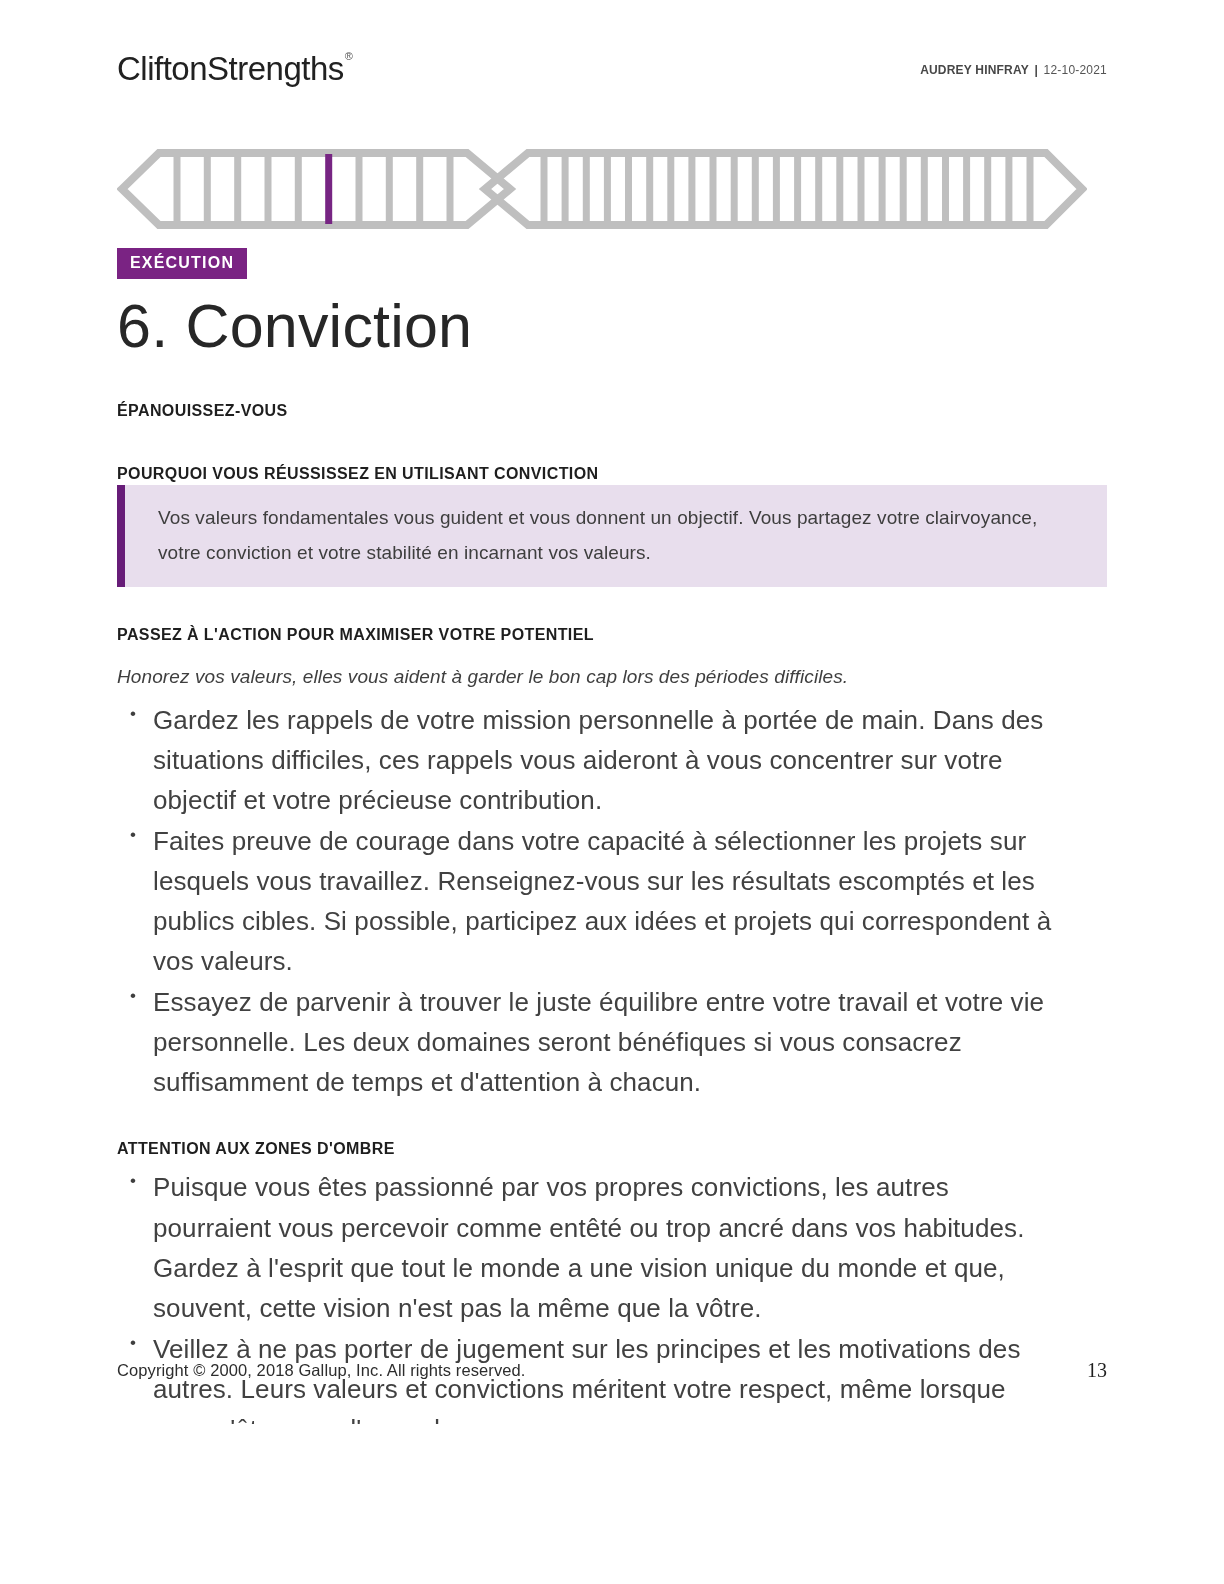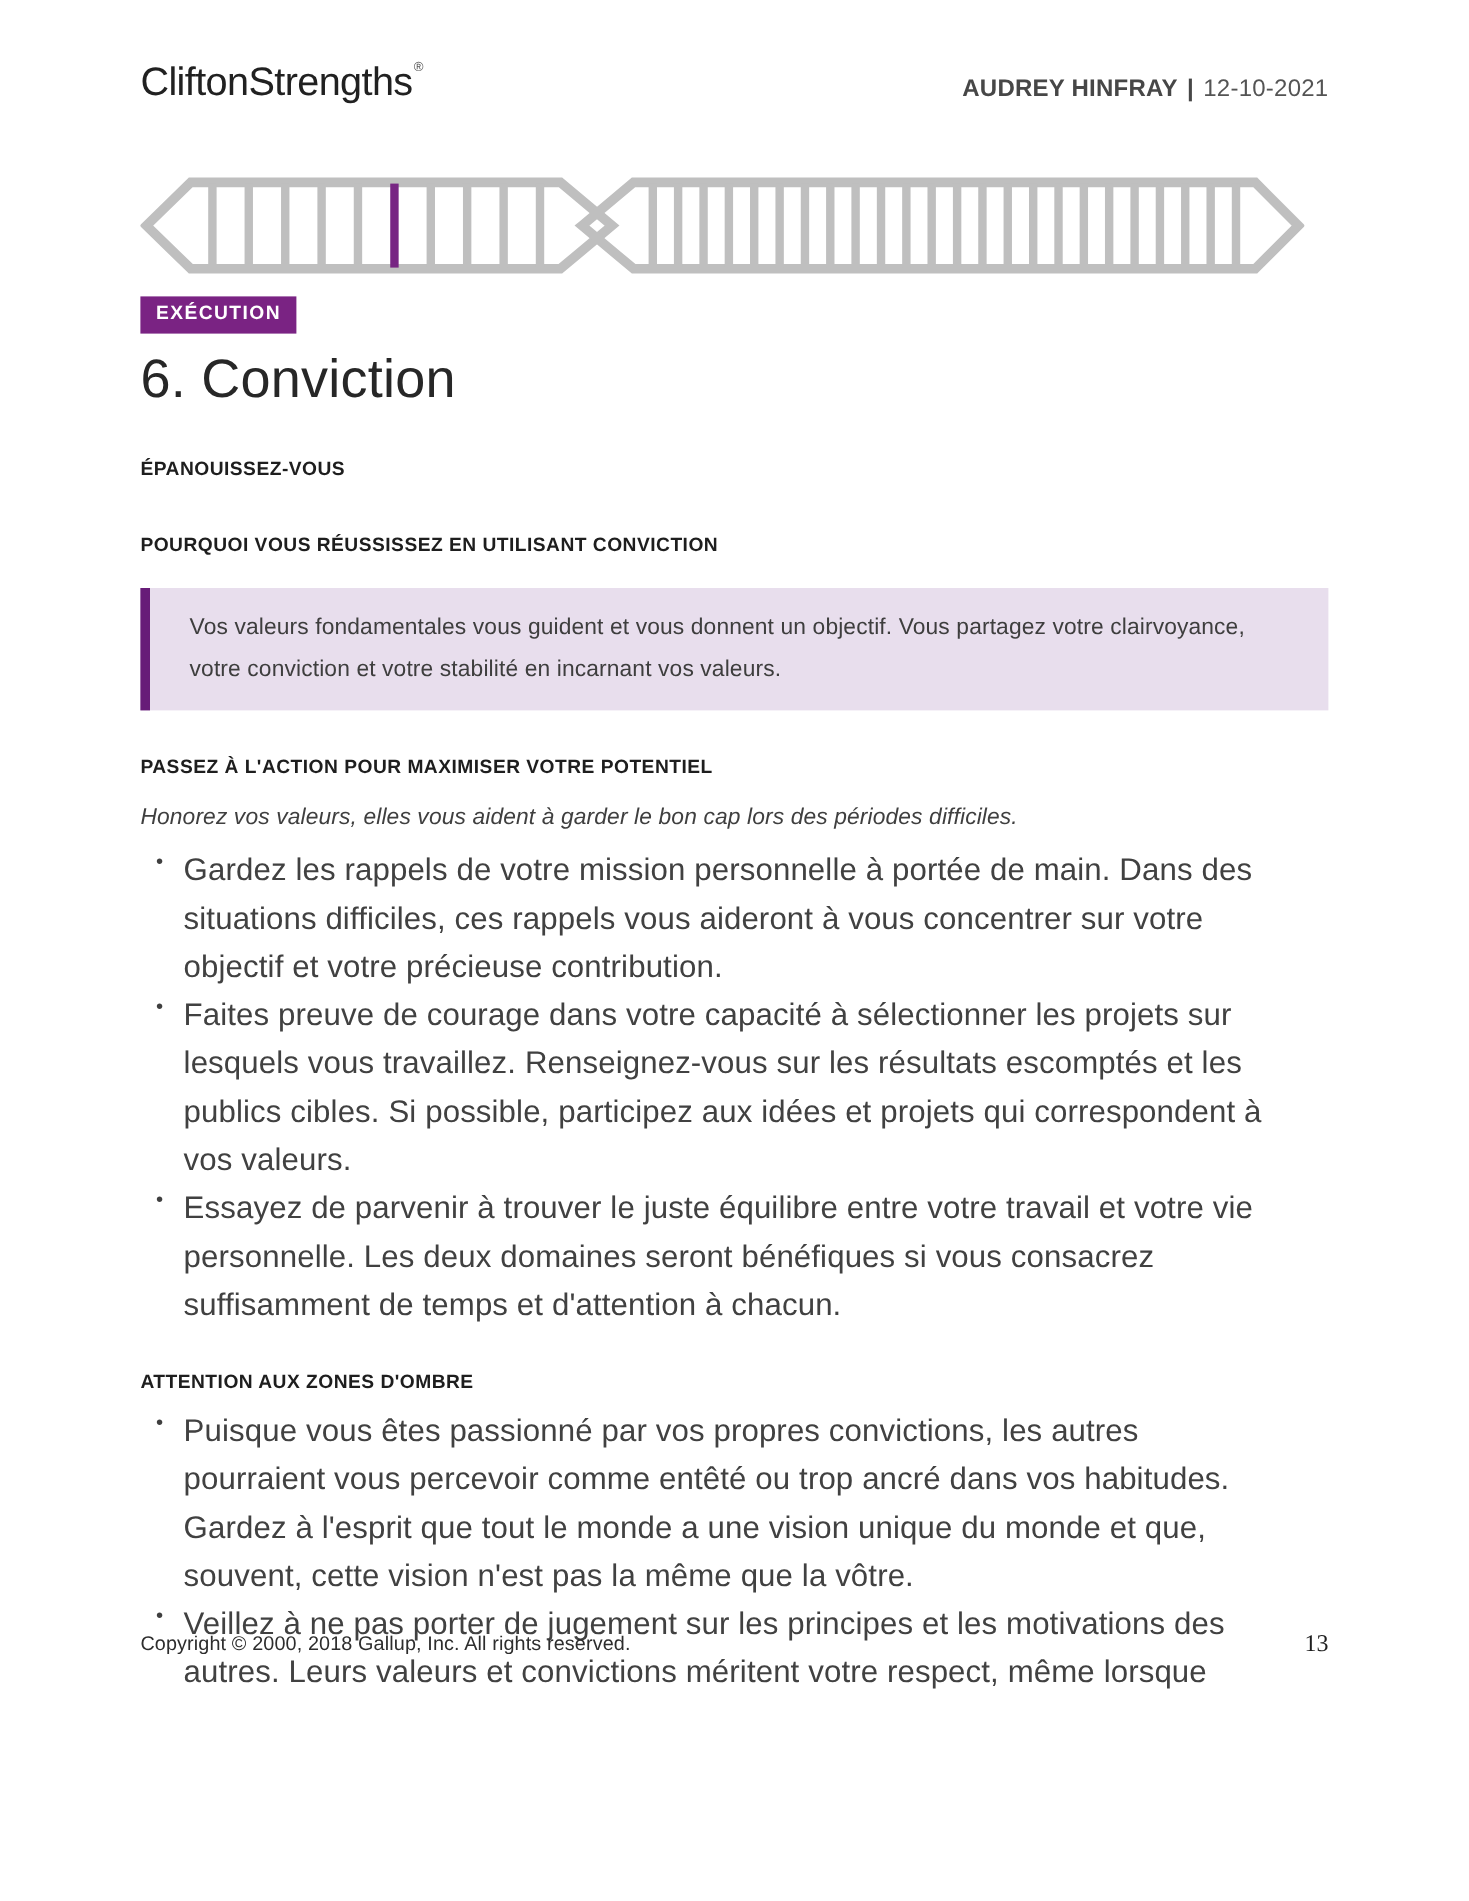--- a/index.html
+++ b/index.html
@@ -15,42 +15,42 @@
   html,body{margin:0;padding:0;background:#ffffff;}
   .page{
     width:1224px;height:1424px;position:relative;background:#fff;
     font-family:"Liberation Sans","DejaVu Sans",sans-serif;
     padding:0 117px;overflow:hidden;
   }
   
   .header{display:flex;justify-content:space-between;align-items:flex-start;padding-top:50px;}
   .logo{font-size:33px;font-weight:400;color:var(--text-dark);letter-spacing:-0.5px;line-height:1.1;}
   .logo sup{font-size:11px;vertical-align:20px;margin-left:1px;color:#555;}
-  .header-right{font-size:20px;padding-top:13px;color:#4c4c4c;letter-spacing:0.2px;}
+  .header-right{font-size:12px;padding-top:13px;color:#4c4c4c;letter-spacing:0.2px;}
   .owner-name{font-weight:700;color:#474747;}
   .owner-sep{font-weight:700;color:#474747;margin:0 2px;}
   .owner-date{font-weight:400;color:#545454;}
   
   .dna-wrap{margin-top:60px;width:970px;}
   .dna-wrap svg{display:block;width:970px;height:84px;}
   
   .badge{
     display:inline-block;margin-top:17px;background:var(--badge-purple);color:#fff;
     font-size:16px;font-weight:700;letter-spacing:1.2px;padding:6px 13px 7px 13px;
   }
-  .title{margin:12px 0 0 0;font-size:45px;font-weight:400;color:#272727;letter-spacing:0.2px;line-height:1.15;}
+  .title{margin:12px 0 0 0;font-size:61px;font-weight:400;color:#272727;letter-spacing:0.2px;line-height:1.15;}
   
   .sec-heading{margin:0;font-size:16px;font-weight:700;color:#1e1e1e;letter-spacing:0.4px;line-height:1.3;}
   .mt-thrive{margin-top:40px;}
   .mt-why{margin-top:42px;}
   .mt-action{margin-top:38px;}
   .mt-blind{margin-top:36px;}
   .body-text{margin:13px 0 0 0;font-size:19px;color:var(--text-body);line-height:1.55;letter-spacing:0.1px;max-width:990px;}
   .quote-box{
-    margin-top:24px;background:var(--quote-bg);border-left:8px solid var(--quote-border);
+    background:var(--quote-bg);border-left:8px solid var(--quote-border);
     padding:15px 40px 17px 33px;font-size:19px;color:#3e3e3e;line-height:1.85;letter-spacing:0.1px;
   }
   .intro-italic{margin:17px 0 0 0;font-size:19px;font-style:italic;color:#3f3f3f;line-height:1.5;letter-spacing:0.1px;}
   ul.bullets{list-style:none;margin:8px 0 0 0;padding:0;}
   ul.bullets li{
     position:relative;padding-left:36px;
     font-size:26px;color:var(--text-body);line-height:1.55;letter-spacing:0.1px;max-width:940px;
   }
   ul.bullets li::before{
     content:"\2022";position:absolute;left:13px;top:1px;font-size:17px;color:#3f3f3f;

